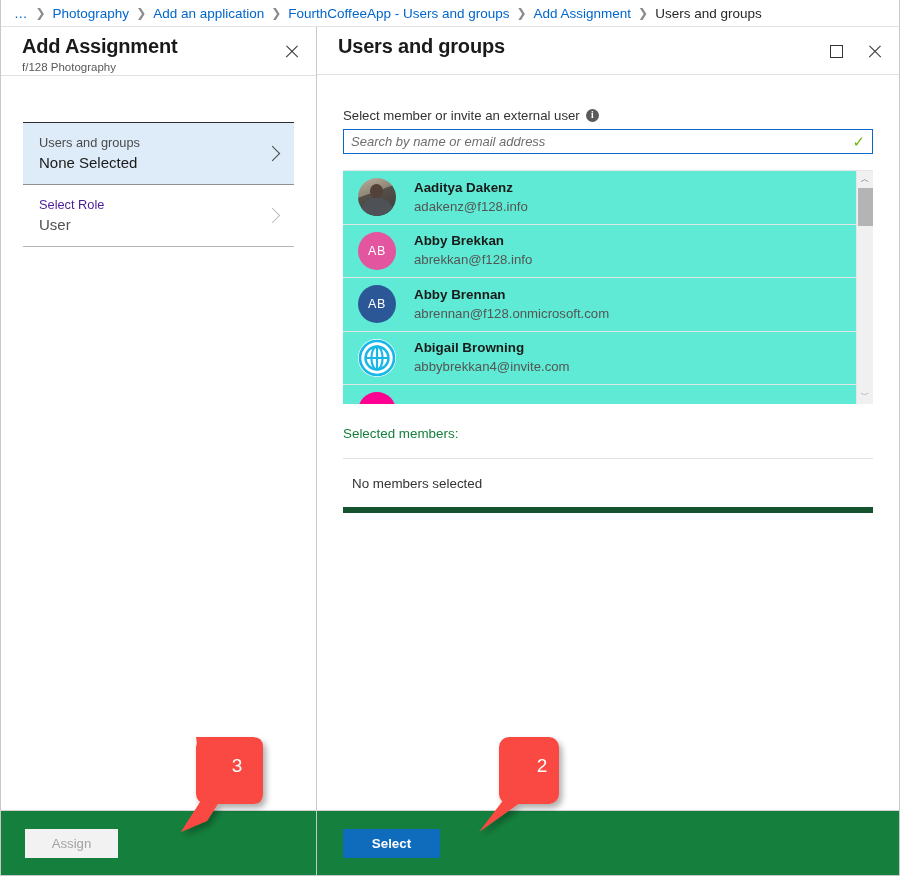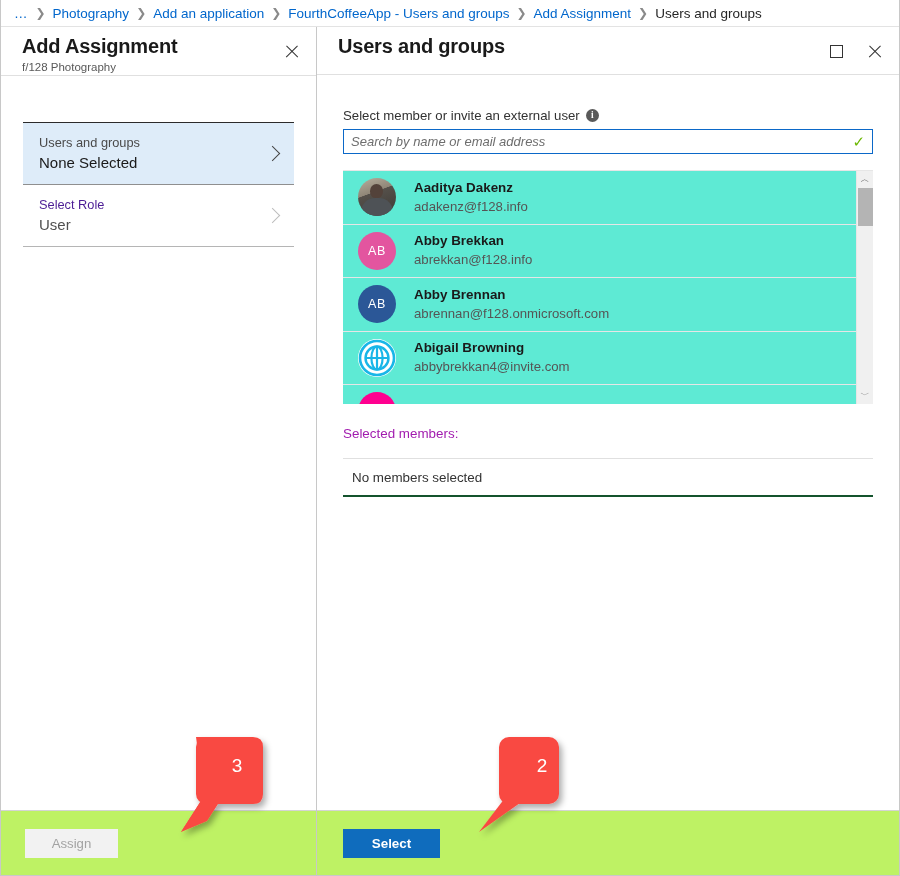--- a/index.html
+++ b/index.html
@@ -309,43 +309,43 @@
     top: 17px; left: 1px;
     width: 15px;
     height: 38px;
     background: #b4b4b4;
   }
 
   
   .sel-title {
     margin-top: 22px;
     font-size: 13.4px;
-    color: #a21caf;
+    color: #15803d;
   }
   .sel-box {
     margin-top: 17px;
     border-top: 1px solid #e0e0e0;
-    border-bottom: 2px solid #14532d;
-    height: 39px;
+    border-bottom: 6px solid #14532d;
+    height: 55px;
     display: flex;
     align-items: center;
     padding-left: 9px;
     font-size: 13.4px;
     color: #333333;
   }
 
   
   .footer {
     height: 65px;
     border-top: 1px solid #d4d4d4;
     display: flex;
     align-items: center;
     padding-left: 26px;
     flex: none;
-    background: #bef264;
+    background: #15803d;
   }
   .footer.left-foot { padding-left: 24px; }
   .btn-assign {
     min-width: 93px;
     height: 29px;
     background: #f2f2f2;
     border: none;
     color: #a3a3a3;
     font-size: 13.2px;
     font-family: "Liberation Sans", sans-serif;

